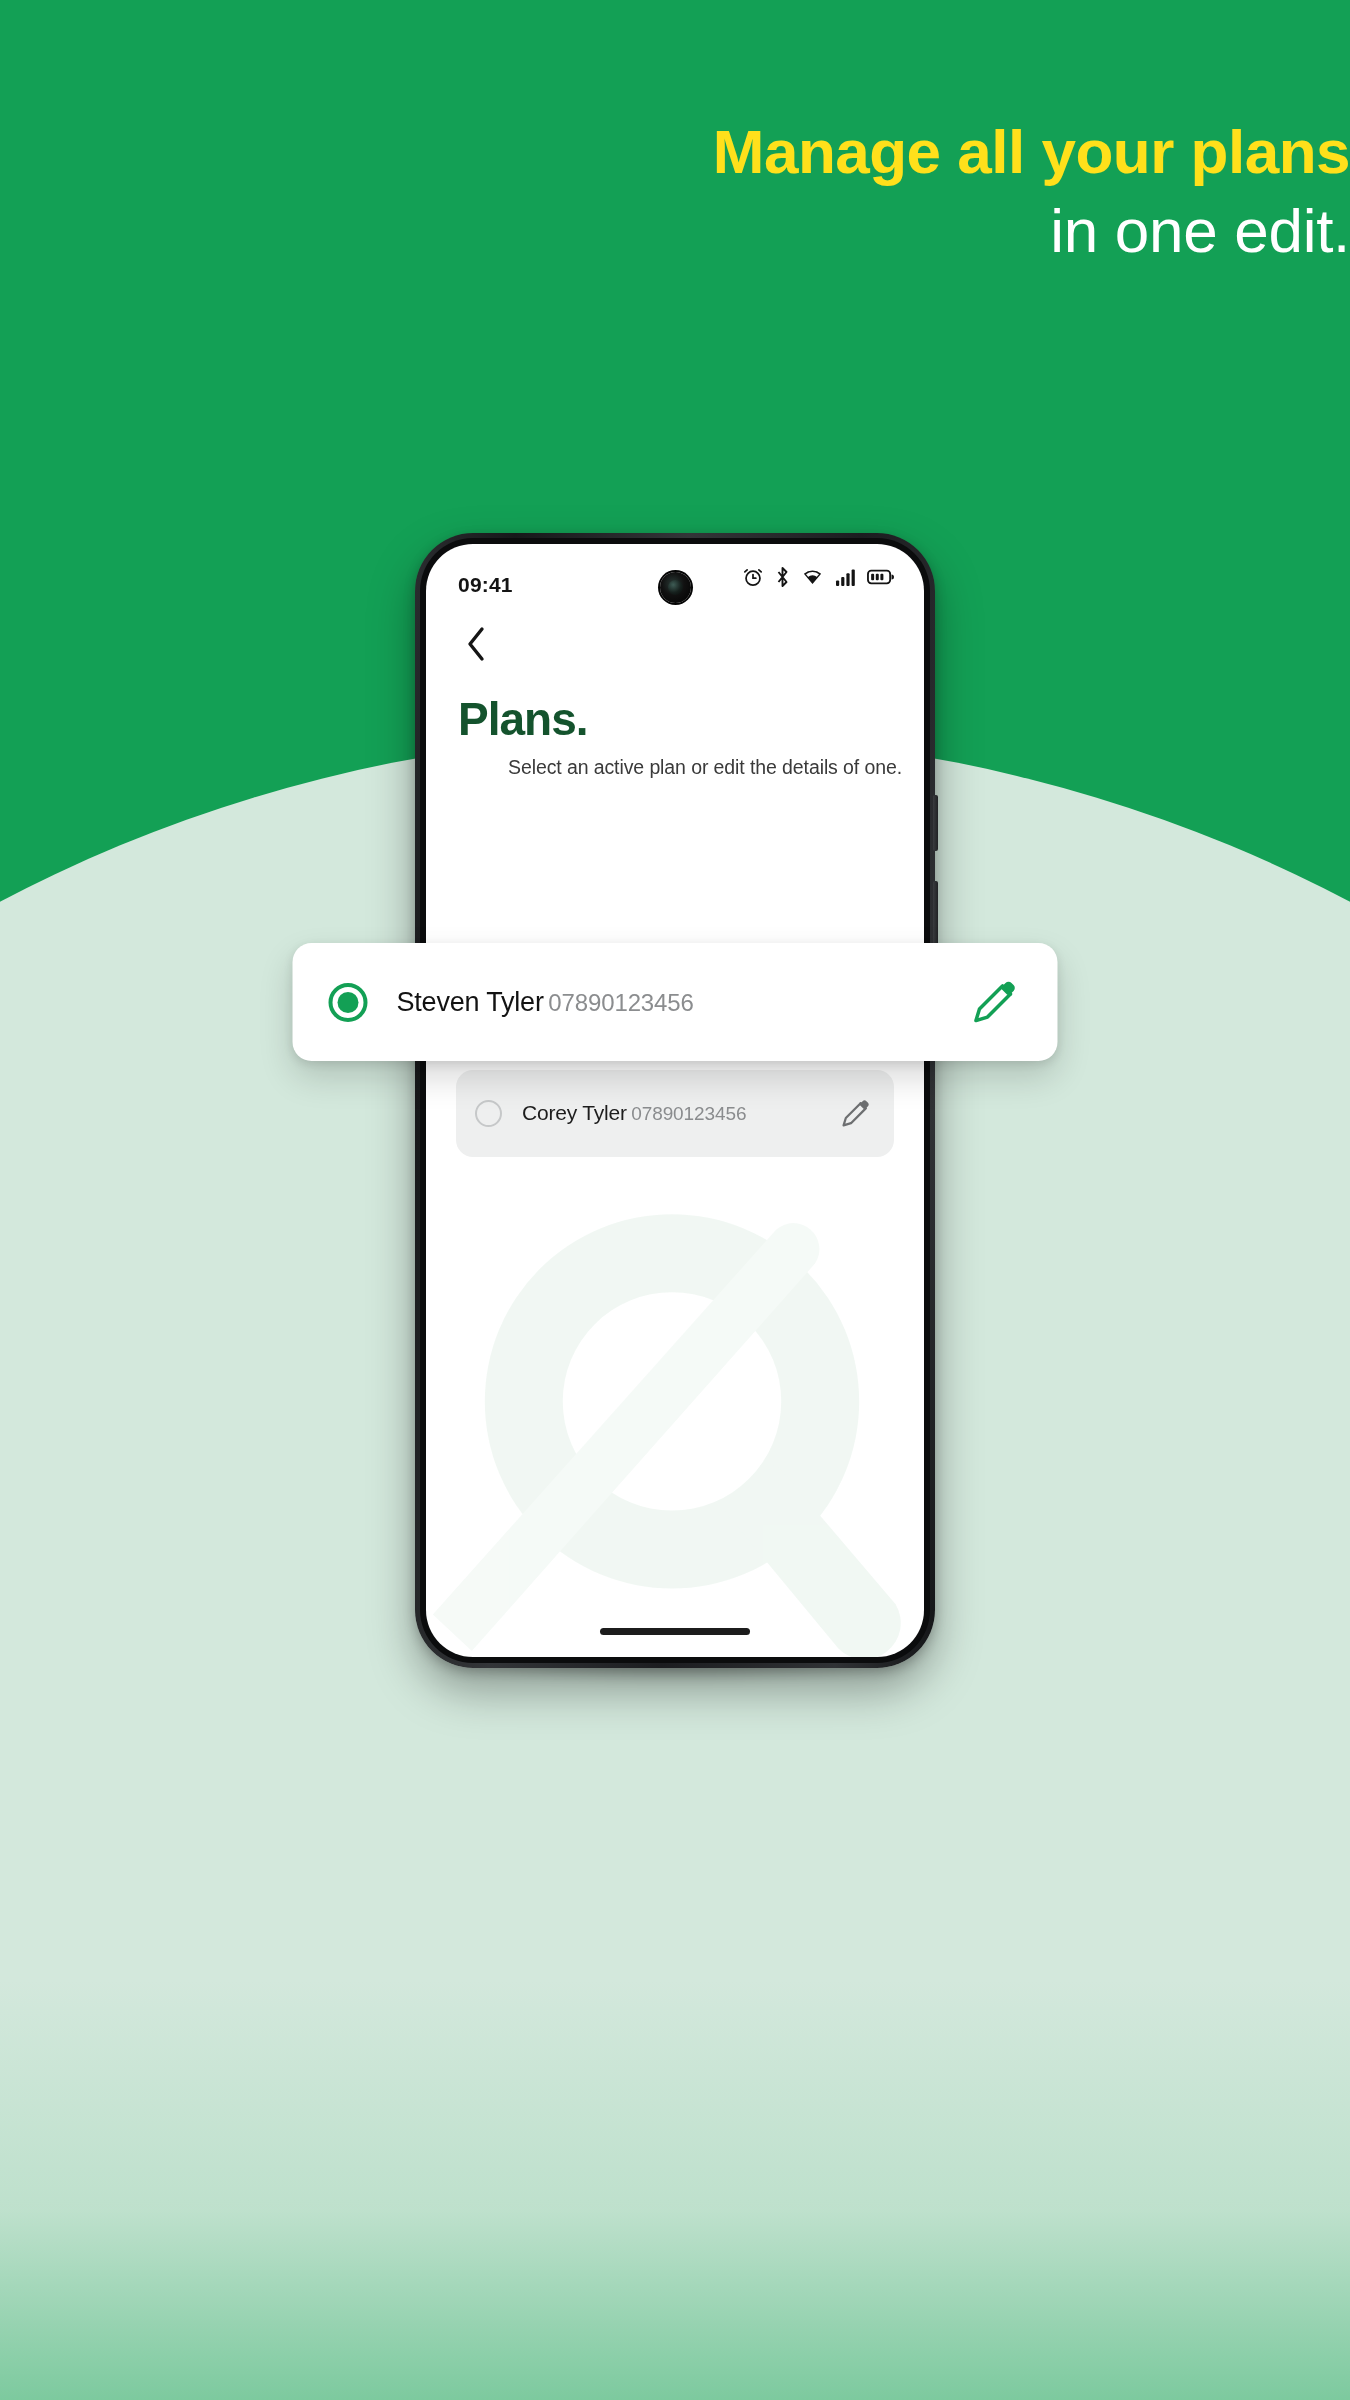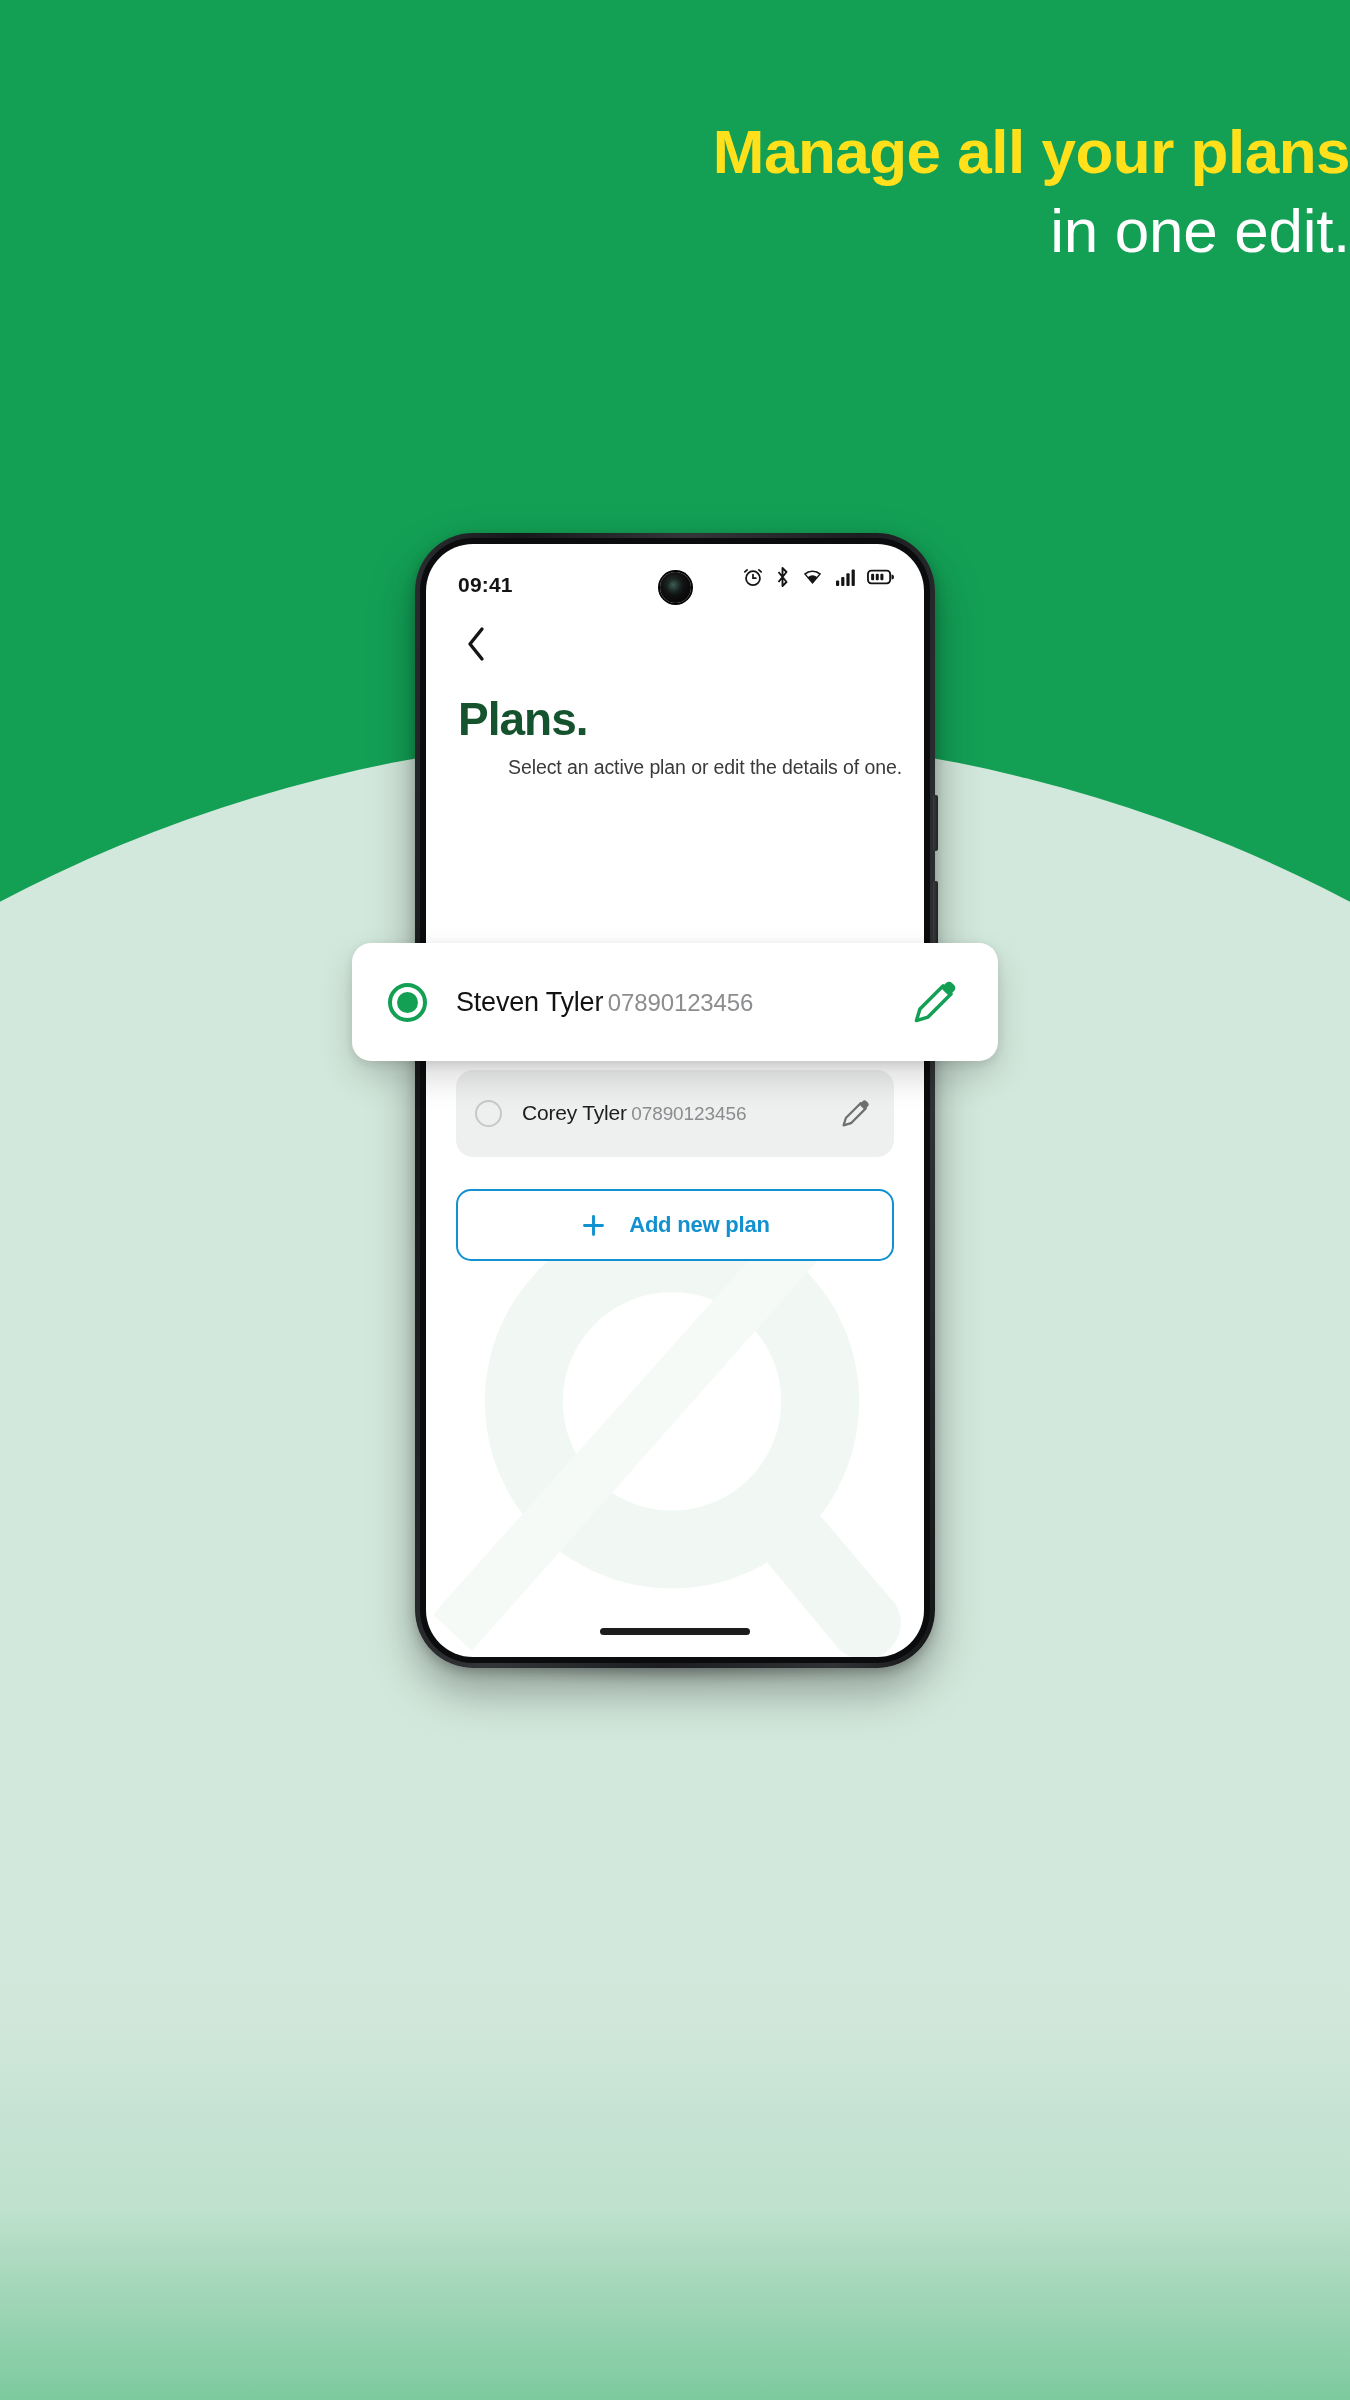--- a/index.html
+++ b/index.html
@@ -207,21 +207,21 @@
     margin-top:2px;
   }
   .edit-btn { flex:0 0 auto; width:34px; height:34px; display:flex; align-items:center; justify-content:center; }
 
   
   .plan-card-selected {
     position:absolute;
     left:50%;
     transform:translateX(-50%);
     top:943px;
-    width:646px;
+    width:765px;
     height:118px;
     background:#ffffff;
     border-radius:19px;
     box-shadow:0 16px 34px rgba(0,0,0,0.16), 0 3px 10px rgba(0,0,0,0.10);
     display:flex;
     align-items:center;
     padding:0 40px 0 36px;
     z-index:30;
   }
   .radio-selected {
@@ -378,26 +378,20 @@
           <span class="edit-btn">
             <svg width="27" height="27" viewBox="0 0 24 24" fill="none" stroke="#6d6f71" stroke-width="2" stroke-linecap="round" stroke-linejoin="round">
               <path d="M16.6 2.8 l4.6 4.6"></path>
               <path d="M18.3 1.1 a2.4 2.4 0 0 1 3.4 0 l1.2 1.2 a2.4 2.4 0 0 1 0 3.4 l-1.5 1.5 -4.6 -4.6 z" fill="#6d6f71" stroke="none"></path>
               <path d="M16.1 3.3 L3.4 16 L1.4 22.6 L8 20.6 L20.7 7.9 z"></path>
             </svg>
           </span>
         </div>
       </div>
 
-      <div class="add-plan-btn">
-        <svg width="27" height="27" viewBox="0 0 24 24" fill="none" stroke="#1191cf" stroke-width="2.6" stroke-linecap="round">
-          <path d="M12 4 V20 M4 12 H20"></path>
-        </svg>
-        <span class="add-plan-label">Add new plan</span>
-      </div>
 
       <div class="home-indicator"></div>
     </div>
   </div>
 </div>
 
 <div class="plan-card-selected">
   <span class="radio-selected">
       <i></i>
     </span>

